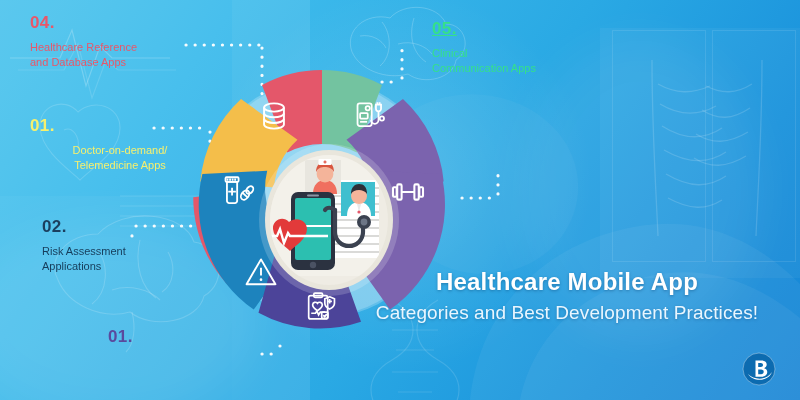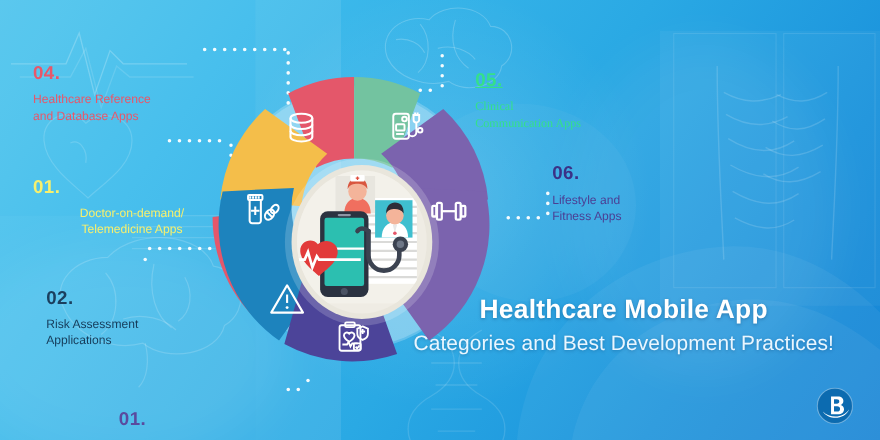--- a/index.html
+++ b/index.html
@@ -39,21 +39,21 @@
     position:absolute;left:265px;top:150px;width:118px;height:130px;
     border-radius:50%;
     background:#efece4;
     border:5px solid rgba(232,229,219,.92);
     box-shadow:0 0 0 6px rgba(255,255,255,.18);
     overflow:hidden;
   }
 
   
   .callout{position:absolute;}
-  .cnum{font-size:17px;font-weight:bold;letter-spacing:.4px;line-height:1;margin-top:44px;}
+  .cnum{font-size:17px;font-weight:bold;letter-spacing:.4px;line-height:1;}
   .ctext{font-size:11px;line-height:1.35;margin-top:9px;white-space:pre-line;}
 
   
   .dots{position:absolute;pointer-events:none;}
   .dots svg{display:block;}
 
   
   #headline{position:absolute;left:352px;top:268px;width:430px;text-align:center;}
   #headline .h1{
     font-size:24px;font-weight:bold;color:#ffffff;letter-spacing:.2px;
@@ -361,29 +361,24 @@
     <div class="ctext" style="color:#163c5a;">Risk Assessment
 Applications</div>
   </div>
 
   <div class="callout" style="left:108px;top:328px;width:180px;">
     <div class="cnum" style="color:#5a4a9e;">01.</div>
   </div>
 
   <div class="callout" style="left:432px;top:20px;width:200px;">
     <div class="cnum" style="color:#35e08a;text-decoration:underline;">05.</div>
-    <div class="ctext" style="color:#35e08a;font-family:Liberation Serif, serif;">Clinical
+    <div class="ctext" style="color:#35e08a;">Clinical
 Communication Apps</div>
   </div>
 
-  <div class="callout" style="left:502px;top:105px;width:180px;">
-    <div class="cnum" style="color:#3b3287;">06.</div>
-    <div class="ctext" style="color:#4b3f94;">Lifestyle and
-Fitness Apps</div>
-  </div>
 
   <div id="headline">
     <div class="h1">Healthcare Mobile App</div>
     <div class="h2">Categories and Best Development Practices!</div>
   </div>
 
   <div id="logo">
     <svg viewBox="0 0 34 34">
       <circle cx="17" cy="17" r="16" fill="#0c6bb0"></circle>
       <circle cx="17" cy="17" r="16" fill="none" stroke="rgba(255,255,255,.35)" stroke-width="1"></circle>

